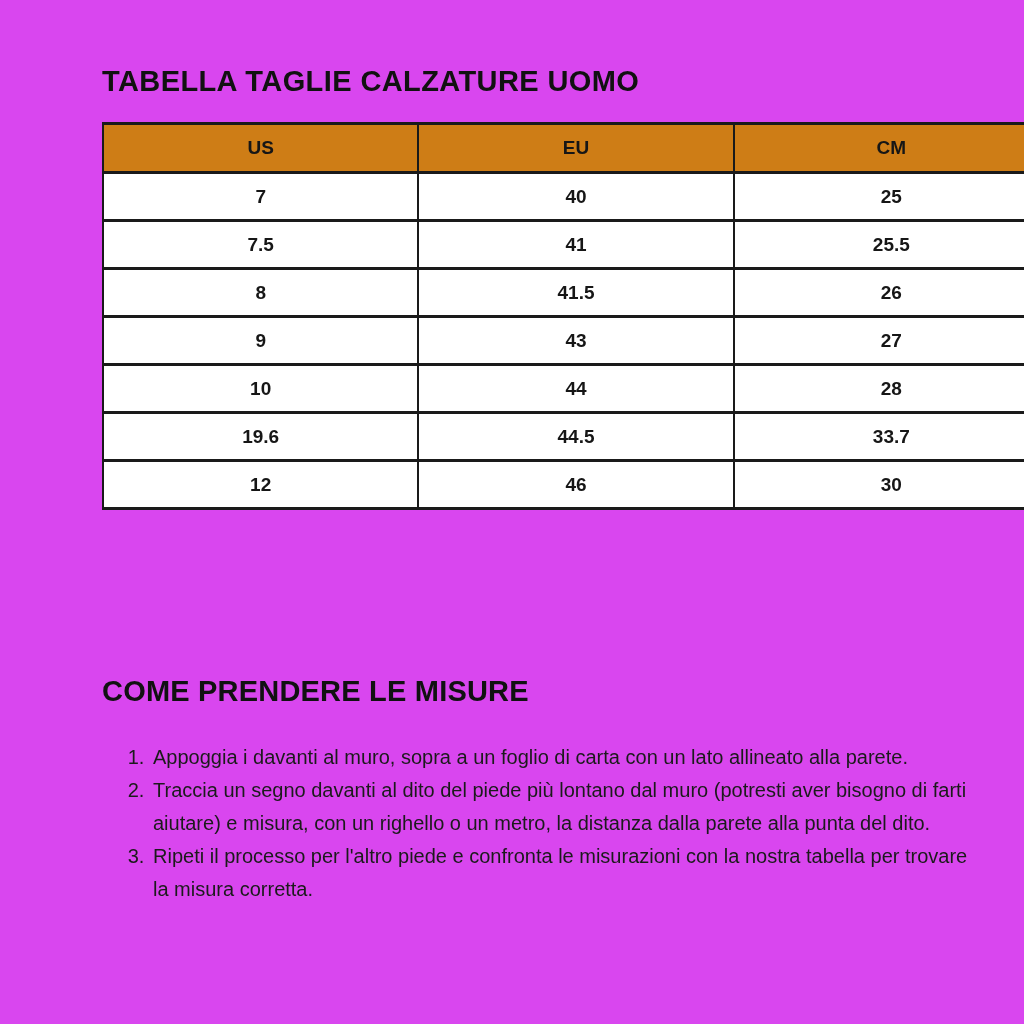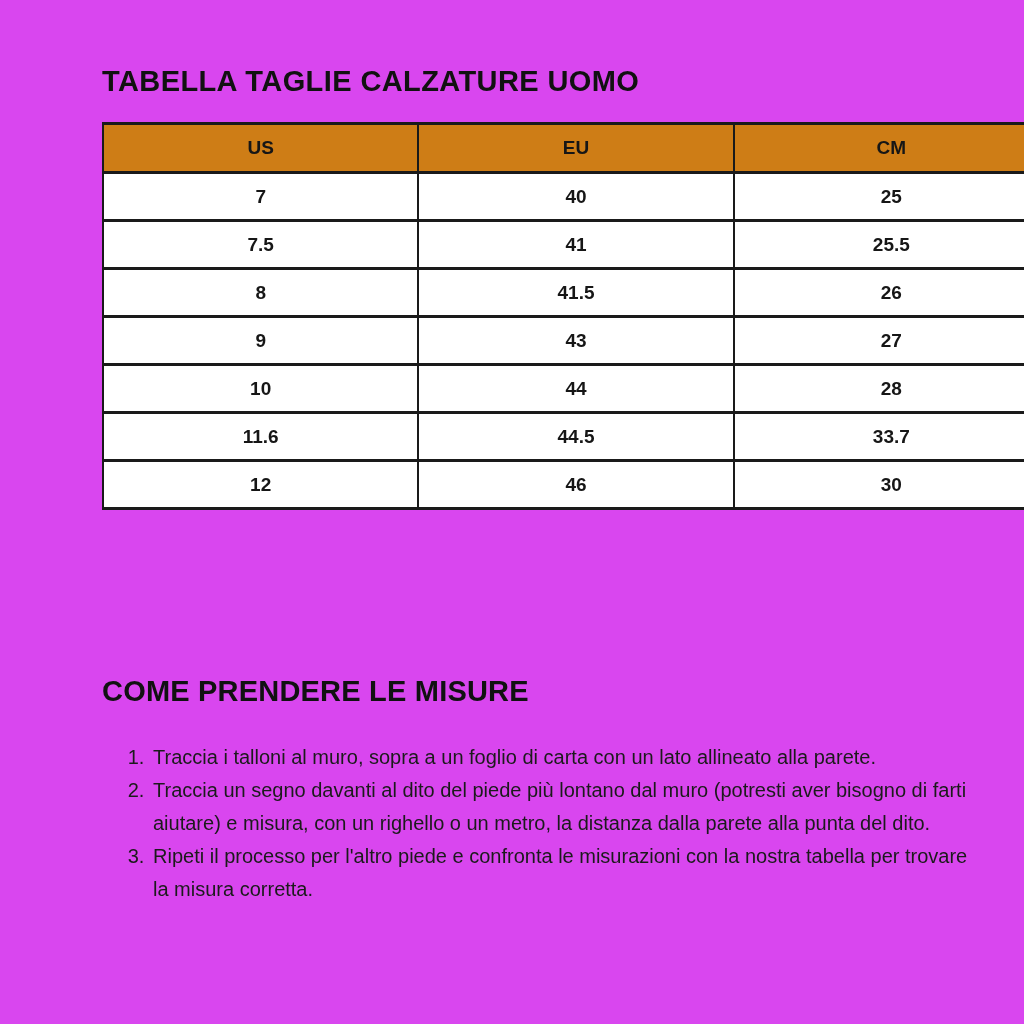--- a/index.html
+++ b/index.html
@@ -120,33 +120,33 @@
           <td>9</td>
           <td>43</td>
           <td>27</td>
         </tr>
         <tr>
           <td>10</td>
           <td>44</td>
           <td>28</td>
         </tr>
         <tr>
-          <td>11.6</td>
+          <td>19.6</td>
           <td>44.5</td>
           <td>33.7</td>
         </tr>
         <tr>
           <td>12</td>
           <td>46</td>
           <td>30</td>
         </tr>
       </tbody>
   </table>
 
   <h2 class="section-title">COME PRENDERE LE MISURE</h2>
 
   <ol class="instructions">
-      <li>Traccia i talloni al muro, sopra a un foglio di carta con un lato allineato alla parete.</li>
+      <li>Appoggia i davanti al muro, sopra a un foglio di carta con un lato allineato alla parete.</li>
       <li>Traccia un segno davanti al dito del piede più lontano dal muro (potresti aver bisogno di farti aiutare) e misura, con un righello o un metro, la distanza dalla parete alla punta del dito.</li>
       <li>Ripeti il processo per l'altro piede e confronta le misurazioni con la nostra tabella per trovare la misura corretta.</li>
     </ol>
 
 </div>
 
 </body></html>

